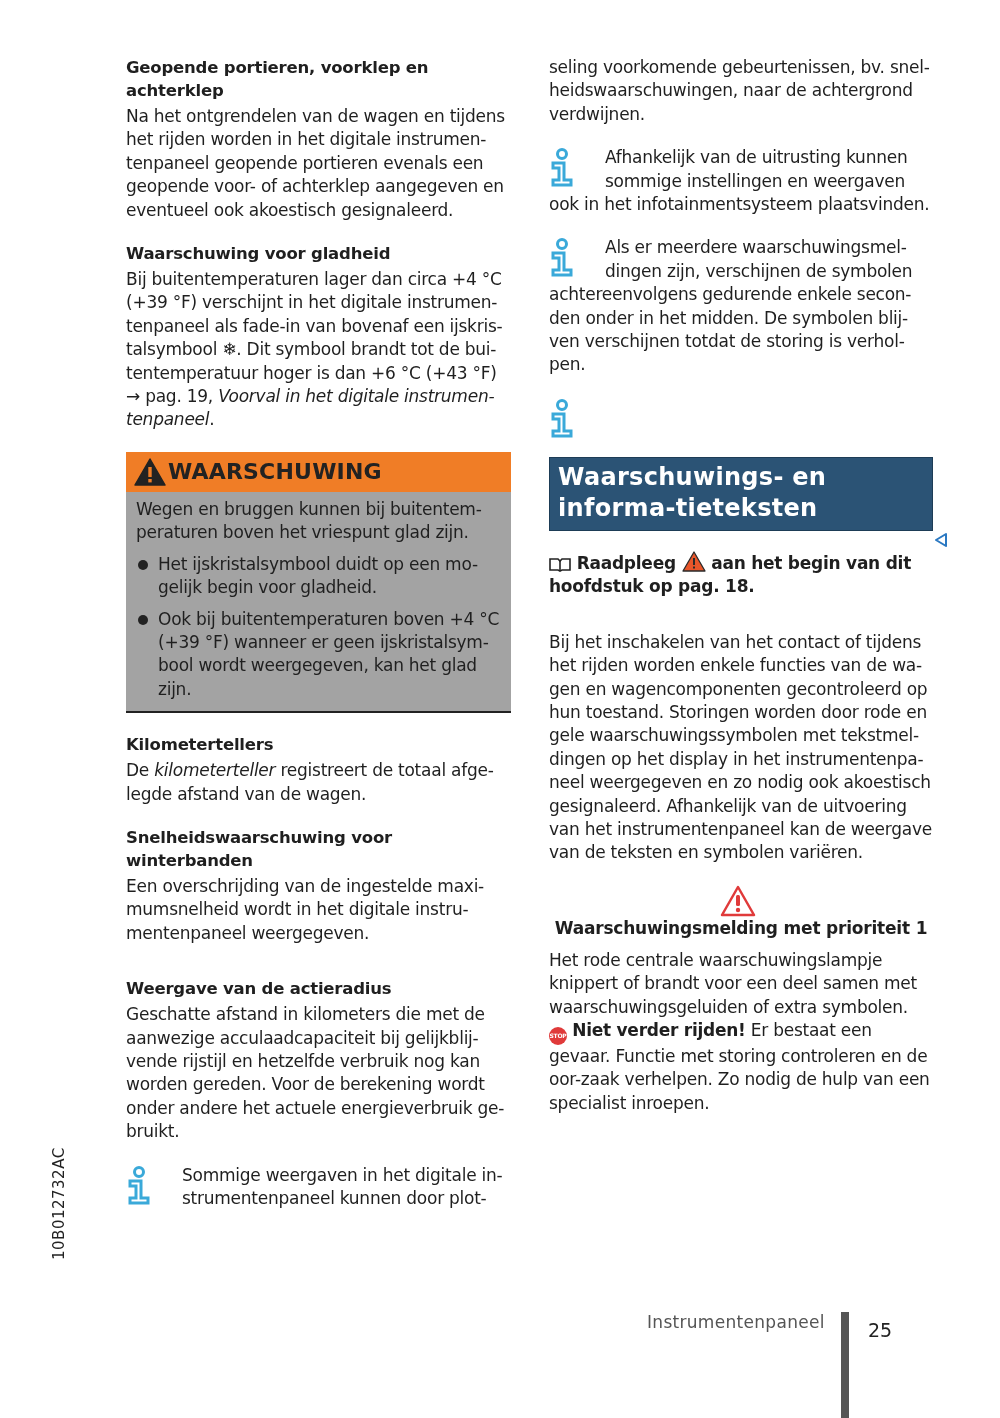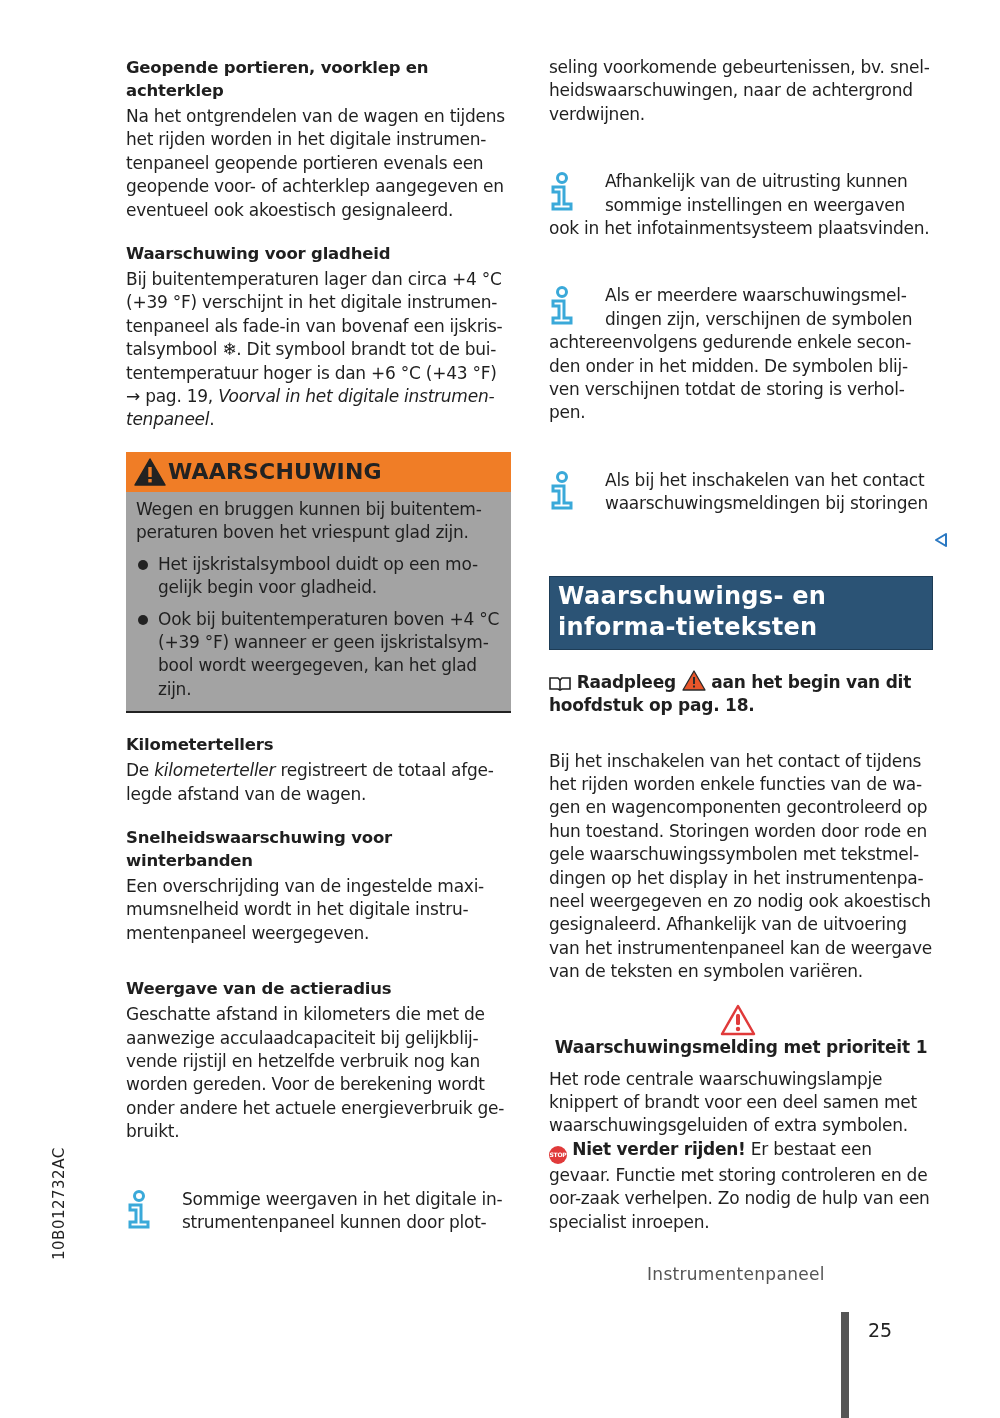--- a/index.html
+++ b/index.html
@@ -17,26 +17,26 @@
   em { font-style: italic; }
   .warnbox { margin-top: 20px; background: #a3a3a3; border-bottom: 2px solid #222; padding-bottom: 2px; }
   .warn-head { background: #f07d26; height: 40px; display: flex; align-items: center; padding-left: 8px; }
   .warn-head .title { font-size: 22px; font-weight: bold; color: #222; letter-spacing: 0.2px; margin-left: 2px; }
   .warn-body { padding: 6px 10px 0 10px; }
   .warn-body ul { margin: 8px 0 0 0; padding: 0; list-style: none; }
   .warn-body li { position: relative; padding-left: 22px; margin-bottom: 8px; font-size: 17px; line-height: 23.4px; letter-spacing: -0.25px; }
   .warn-body li .dot { position: absolute; left: 2px; top: 7px; width: 10px; height: 10px; border-radius: 50%; background: #222; }
   .info { position: relative; }
   .info .icon { position: absolute; left: 0; top: 2px; width: 26px; height: 40px; }
-  .info .indent { padding-left: 56px; margin-top: 24px; }
+  .info .indent { padding-left: 56px; }
   .section-banner { margin-top: 60px; background: #2b5375; color: #fff; padding: 4px 10px 6px 8px; font-weight: bold; font-size: 24px; line-height: 31px; letter-spacing: 0.3px; border: 1px solid #1d3c56; }
   .inline-icon { display: inline-block; vertical-align: -3px; }
   .tri-back { position: absolute; left: 934px; top: 532px; }
   .side-code { position: absolute; left: 50px; top: 1260px; transform: rotate(-90deg); transform-origin: left top; font-size: 15px; letter-spacing: 0.5px; color: #222; white-space: nowrap; }
-  .footer-label { position: absolute; left: 647px; top: 1264px; font-size: 17px; color: #555; letter-spacing: 0.3px; }
+  .footer-label { position: absolute; left: 647px; top: 1312px; font-size: 17px; color: #555; letter-spacing: 0.3px; }
   .footer-bar { position: absolute; left: 841px; top: 1312px; width: 8px; height: 106px; background: #555; }
   .footer-num { position: absolute; left: 868px; top: 1319px; font-size: 19px; color: #222; }
 </style>
 </head>
 <body>
 
 <div class="col col-left">
   <div class="h3">Geopende portieren, voorklep en achterklep</div>
   <p class="p">Na het ontgrendelen van de wagen en tijdens het rijden worden in het digitale instrumen-tenpaneel geopende portieren evenals een geopende voor- of achterklep aangegeven en eventueel ook akoestisch gesignaleerd.</p>
   <div class="gap-m"></div>
@@ -107,21 +107,20 @@
     <p class="p indent">Als er meerdere waarschuwingsmel-dingen zijn, verschijnen de symbolen</p>
     <p class="p">achtereenvolgens gedurende enkele secon-den onder in het midden. De symbolen blij-ven verschijnen totdat de storing is verhol-pen.</p>
   </div>
   <div class="gap-m"></div>
 
   <div class="info">
     <svg class="icon" viewBox="0 0 26 40">
       <circle cx="13" cy="6" r="4.5" fill="none" stroke="#3aa9d9" stroke-width="3"></circle>
       <path d="M4 15 H15 V32 H22 V37 H4 V32 H10 V20 H4 Z" fill="none" stroke="#3aa9d9" stroke-width="3"></path>
     </svg>
-    <p class="p indent">Als bij het inschakelen van het contact waarschuwingsmeldingen bij storingen</p>
   </div>
 
   <div class="section-banner">Waarschuwings- en informa-tieteksten</div>
   <div class="gap-m"></div>
 
   <p class="p" style="font-weight:bold;">
     <svg class="inline-icon" width="22" height="16" viewBox="0 0 22 16">
       <path d="M1 3 H9 L11 5 L13 3 H21 V14 H13 L11 15 L9 14 H1 Z" fill="none" stroke="#222" stroke-width="1.6"></path>
       <line x1="11" y1="5" x2="11" y2="15" stroke="#222" stroke-width="1.6"></line>
     </svg>

